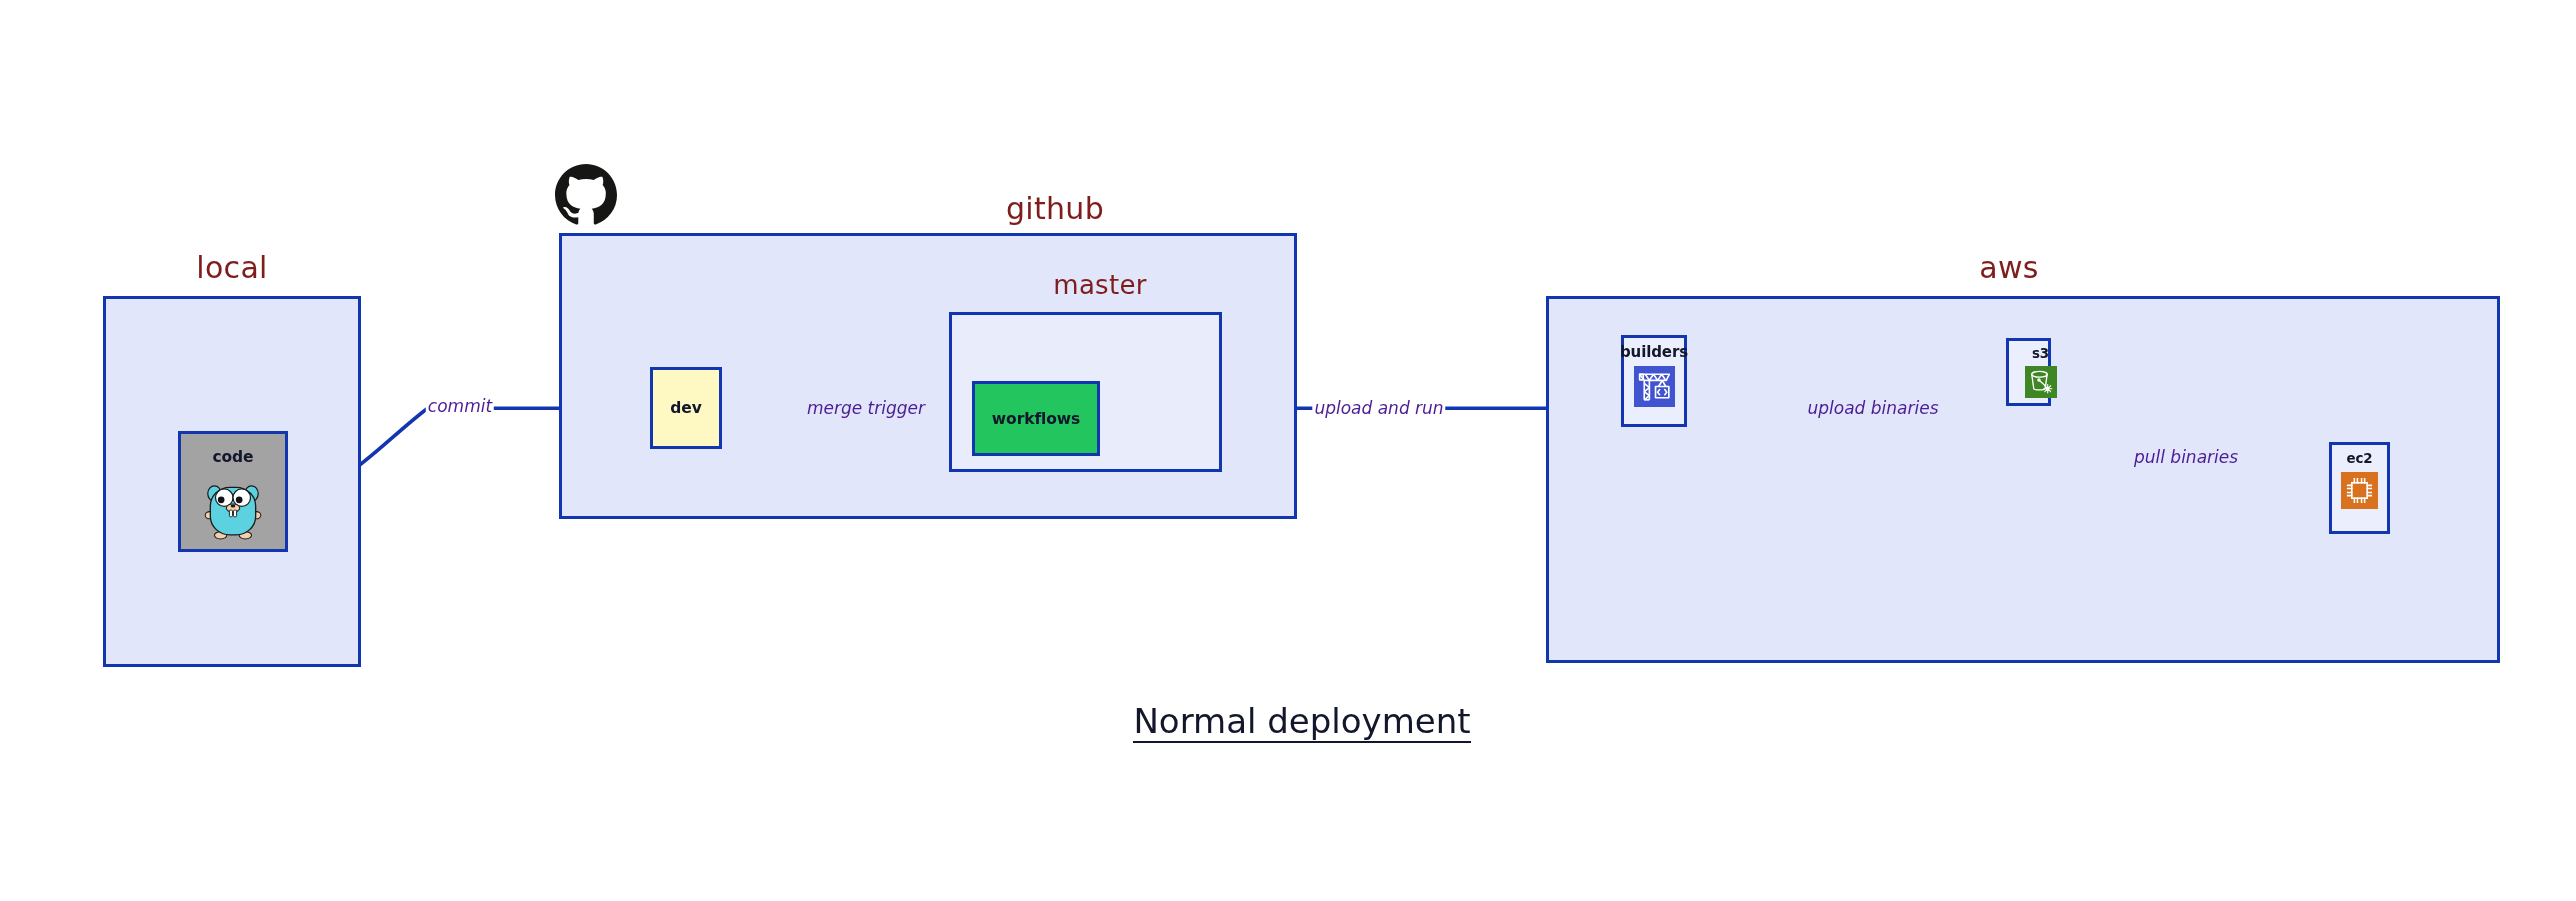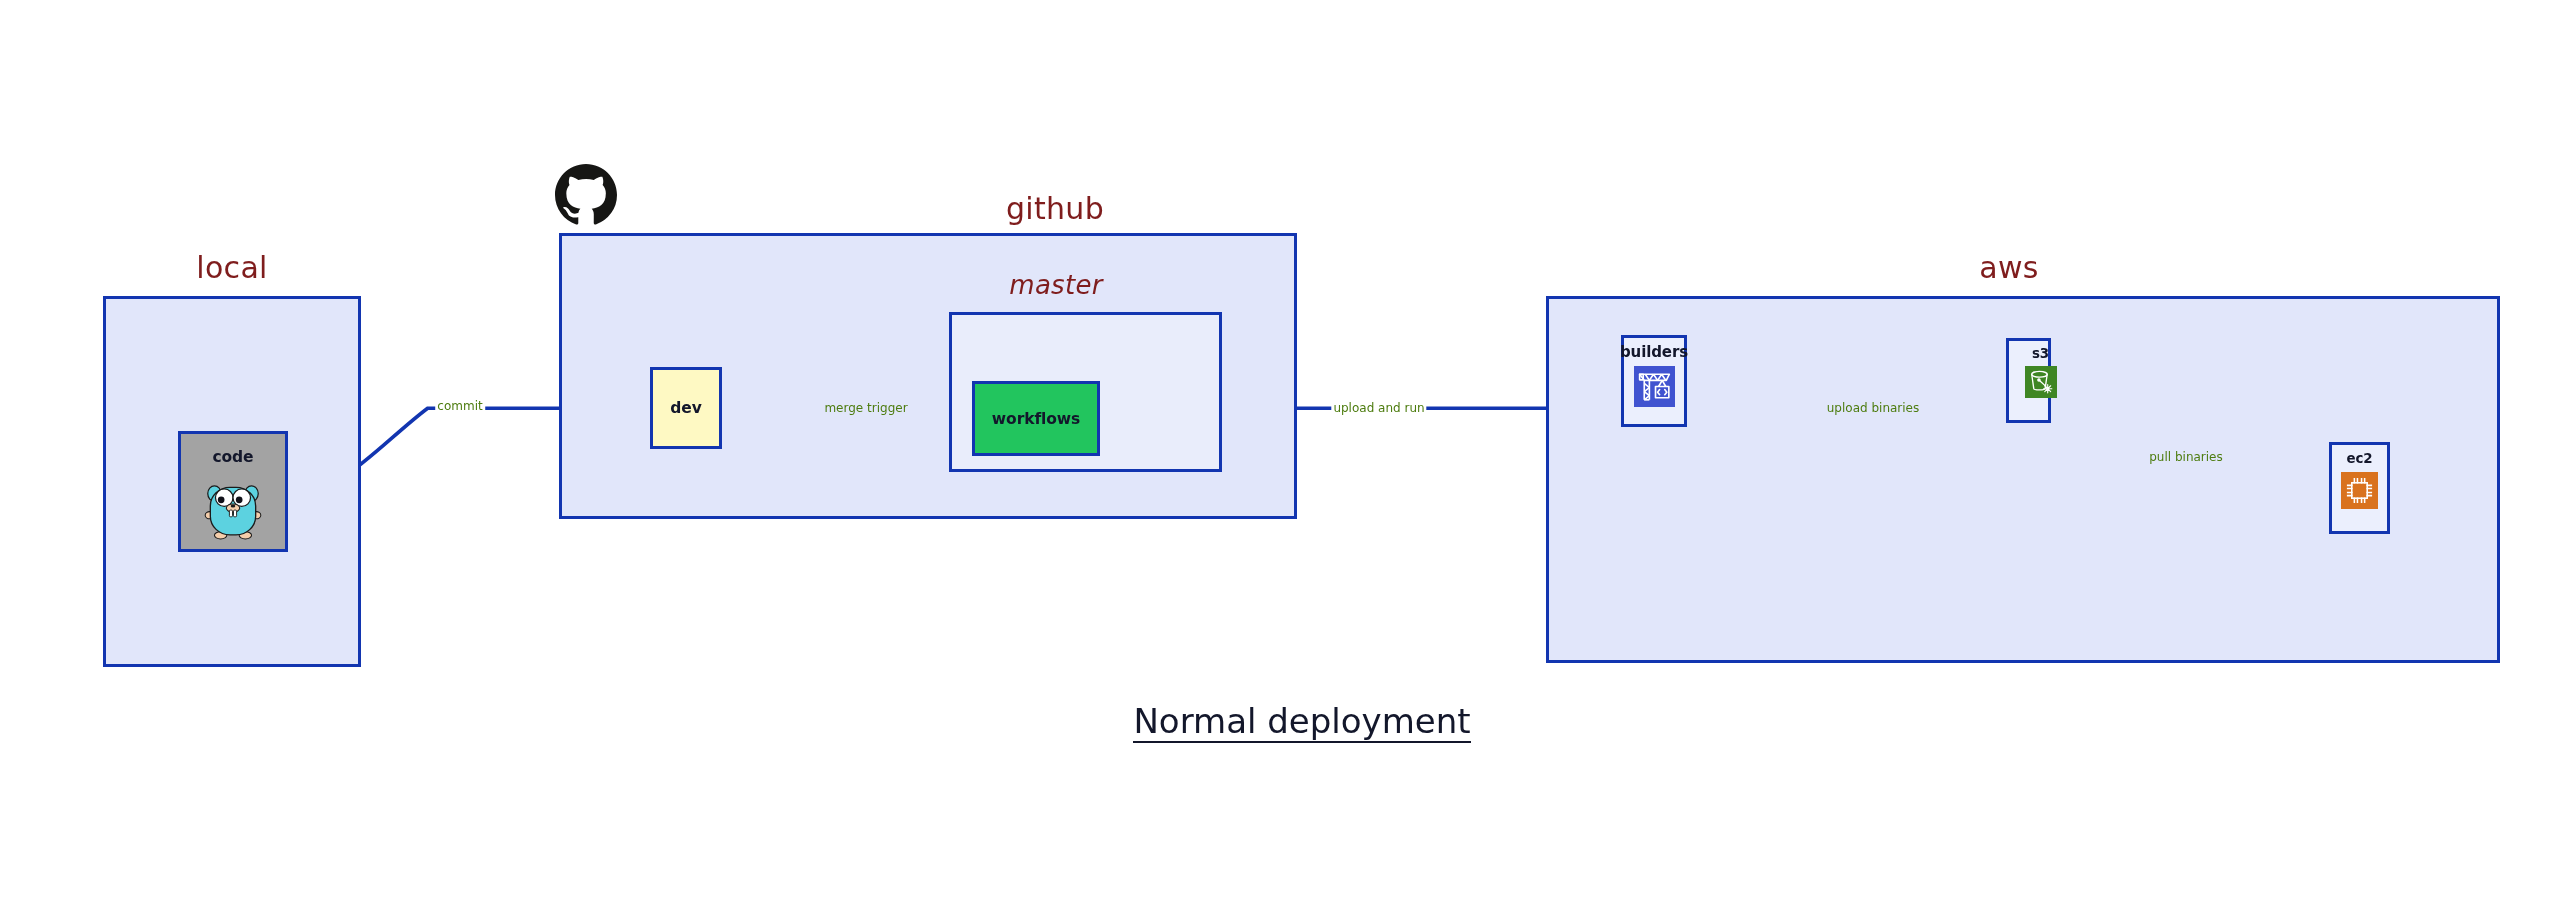--- a/index.html
+++ b/index.html
@@ -68,22 +68,23 @@
     font-size: 15.5px;
     font-weight: 700;
     letter-spacing: -0.1px;
     white-space: nowrap;
     font-family: "DejaVu Sans", sans-serif;
   }
 
   
   .edge-label {
     position: absolute;
-    color: #4d7c0f;
-    font-size: 12px;
+    color: #4c1d95;
+    font-size: 17px;
+    font-style: italic;
     white-space: nowrap;
     background: transparent;
     font-family: "DejaVu Sans", sans-serif;
     transform: translate(-50%, -50%);
     z-index: 6;
     padding: 0 2.1px;
   }
   .edge-label.on-white { background: #ffffff; }
   .edge-label.on-outer { background: #e1e6fa; }
 
@@ -186,21 +187,21 @@
       1.36.09 2 .27 1.53-1.04 2.2-.82 2.2-.82.44 1.1.16 1.92.08 2.12.51.56.82 1.27.82 2.15 0 3.07-1.87
       3.75-3.65 3.95.29.25.54.73.54 1.48 0 1.07-.01 1.93-.01 2.2 0 .21.15.46.55.38A8.012 8.012 0 0 0 16
       8c0-4.42-3.58-8-8-8z"></path>
   </svg>
 </span>
 
 <div class="group-label" style="left:947px; top:191px; width:216px;">github</div>
 
 <div class="group-box" style="left:559px; top:233px; width:738px; height:286px;"></div>
 
-<div class="group-label" style="left:948px; top:270px; width:216px; font-size:26px;font-style:italic;">master</div>
+<div class="group-label" style="left:992px; top:270px; width:216px; font-size:26px;">master</div>
 
 <div class="subgroup-box" style="left:949px; top:312px; width:273px; height:160px;"></div>
 
 <div class="node-box plain" style="left:638px; top:367px; width:72px; height:82px; background:#fef9c3;margin-left:12px;">
   <div class="node-title">dev</div>
 </div>
 
 <div class="node-box plain" style="left:972px; top:381px; width:128px; height:75px; background:#22c55e;">
   <div class="node-title">workflows</div>
 </div>
@@ -227,21 +228,21 @@
 
         <path d="M55 28 L48 40 M55 28 L62 40"></path>
         <rect x="42" y="40" width="26" height="22"></rect>
 
         <path d="M50 46 L46 51 L50 56 M60 46 L64 51 L60 56" stroke-linecap="round"></path>
       </g>
     </svg>
   </span>
 </div>
 
-<div class="node-box" style="left:2006px; top:338px; width:45px; height:85px; padding-top:5.2px;padding-left:24px;">
+<div class="node-box" style="left:2006px; top:338px; width:45px; height:68px; padding-top:5.2px;padding-left:24px;">
   <div class="node-title" style="font-size:13.4px;">s3</div>
   <span class="icon-tile" style="margin-top:5.2px;">
     <svg width="32" height="32" viewBox="0 0 62 62" xmlns="http://www.w3.org/2000/svg">
       <rect width="62" height="62" fill="#3f8624"></rect>
       <g fill="none" stroke="#ffffff" stroke-width="2.6" stroke-linecap="round" stroke-linejoin="round">
 
         <ellipse cx="28" cy="16" rx="15" ry="5.5"></ellipse>
         <path d="M13 16 L17 44 C17 47 39 47 39 44 L43 16"></path>
 
         <path d="M27 27 L40 39"></path>

